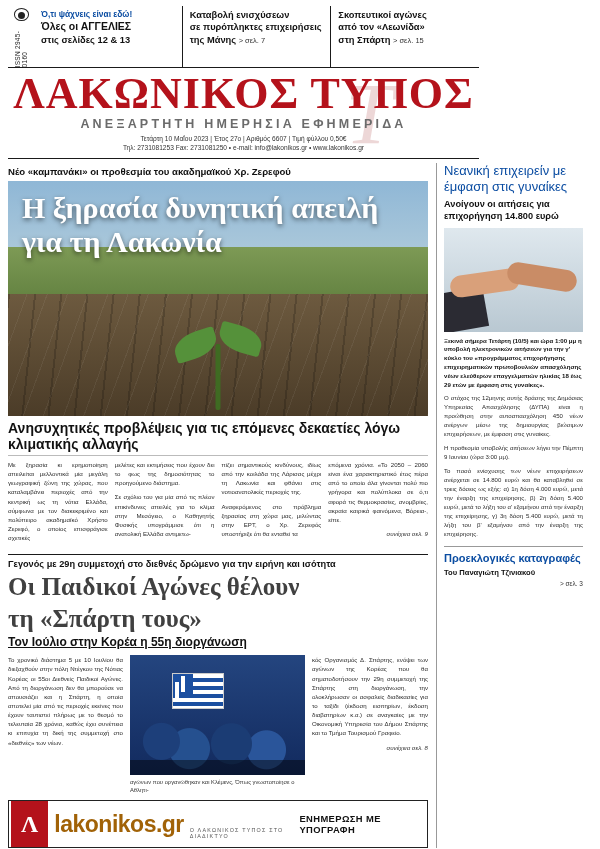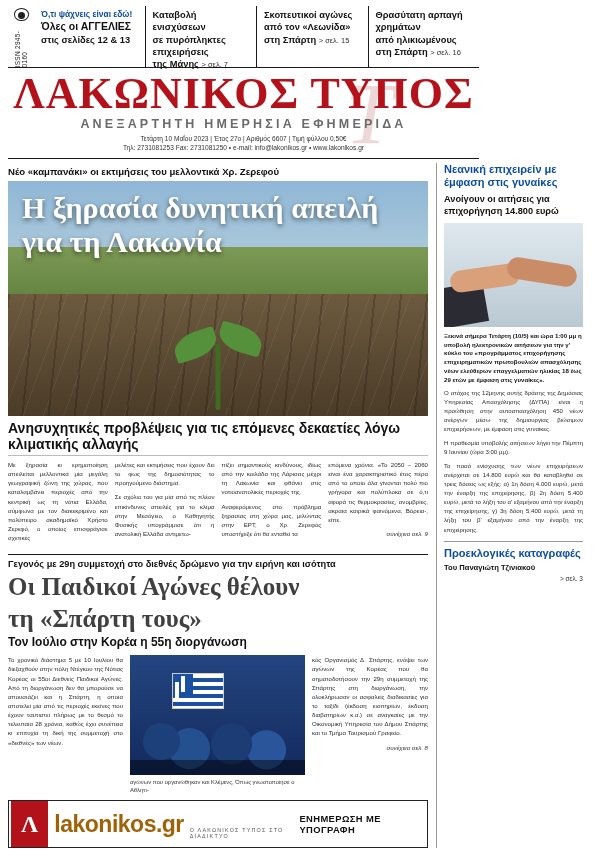--- a/index.html
+++ b/index.html
@@ -106,21 +106,21 @@
   .cols3 .c p { margin:0 0 5px 0; }
   .more { font-size:6.1px; color:#333; text-align:right; font-style:italic; }
 
   .sep { border-top:1px solid #1a1a1a; margin:7px 0 4px 0; }
 
   .kicker2 { font-size:9.2px; font-weight:700; color:#111; margin-bottom:3px; }
   .head2 {
     font-family:"Liberation Serif", serif; font-weight:700; font-size:25px; line-height:1.18; color:#404040;
     margin:0 0 2px 0;
   }
-  .sub2 { font-size:12px; font-weight:700; color:#111; margin:2px 0 6px 0; }
+  .sub2 { font-size:12px; font-weight:700; color:#111; margin:2px 0 6px 0;text-decoration:underline; }
 
   .story2 { display:flex; gap:7px; }
   .story2 .txt { width:115px; font-size:6.1px; line-height:1.5; text-align:justify; color:#2a2a2a; }
   .story2 .txt p { margin:0 0 5px 0; }
   .photo2 {
     width:175px; height:120px; position:relative; overflow:hidden;
     background:linear-gradient(#2c4a86,#16306a);
   }
   .photo2 .crowd {
     position:absolute; inset:0;
@@ -159,21 +159,21 @@
   .ad .mark {
     width:46px; height:46px; background:#b4121b; color:#fff; display:flex; align-items:center; justify-content:center;
     font-family:"Liberation Serif", serif; font-size:24px; font-weight:700; margin-left:2px;
   }
   .ad .name { font-size:23px; font-weight:700; color:#a16207; margin-left:6px; letter-spacing:-.5px; }
   .ad .tag { font-size:5.4px; color:#555; letter-spacing:1.2px; margin-left:6px; align-self:flex-end; margin-bottom:8px; }
   .ad .slogan { margin-left:auto; margin-right:14px; font-size:9.4px; font-weight:700; color:#111; letter-spacing:.4px; }
 
   
   .rail-h {
-    font-size:11px; font-weight:700; color:#0b4da2; line-height:1.22; margin-bottom:4px;
+    font-size:13px; font-weight:400; color:#0b4da2; line-height:1.22; margin-bottom:4px;
   }
   .rail-sub { font-size:9.2px; font-weight:700; color:#111; line-height:1.3; margin-bottom:5px; }
   .rail-photo {
     width:139px; height:104px; margin:3px 0 5px 0; position:relative; overflow:hidden;
     background:linear-gradient(#dfe8ee,#b9c8d2);
   }
   .rail-photo .hand1, .rail-photo .hand2 {
     position:absolute; background:#d9a07a; border-radius:14px;
   }
   .rail-photo .hand1 { left:6px; top:44px; width:70px; height:22px; transform:rotate(-8deg); }
@@ -211,44 +211,38 @@
         <span class="ref">&gt; σελ. 7</span></div>
     </div>
 
     <div class="teaser">
       <div>Σκοπευτικοί αγώνες</div>
       <div>από τον «Λεωνίδα»</div>
       <div><span>στη Σπάρτη</span>
         <span class="ref">&gt; σελ. 15</span></div>
     </div>
 
-    <div class="teaser">
-      <div>Θρασύτατη αρπαγή χρημάτων</div>
-      <div>από ηλικιωμένους</div>
-      <div><span>στη Σπάρτη</span>
-        <span class="ref">&gt; σελ. 16</span></div>
-    </div>
   </div>
 
   <div class="masthead">
     <div class="watermark">Τ</div>
     <h1>ΛΑΚΩΝΙΚΟΣ ΤΥΠΟΣ</h1>
     <div class="sub">ΑΝΕΞΑΡΤΗΤΗ ΗΜΕΡΗΣΙΑ ΕΦΗΜΕΡΙΔΑ</div>
     <div class="meta">
       <div>Τετάρτη 10 Μαΐου 2023 | Έτος 27ο | Αριθμός 6607 | Τιμή φύλλου 0,50€</div>
       <div>Τηλ: 2731081253 Fax: 2731081250 • e-mail: info@lakonikos.gr • www.lakonikos.gr</div>
     </div>
   </div>
   <div class="rule"></div>
 
   <div class="grid">
 
     <div class="left">
 
-      <div class="kicker">Νέο «καμπανάκι» οι εκτιμήσεις του μελλοντικά Χρ. Ζερεφού</div>
+      <div class="kicker">Νέο «καμπανάκι» οι προθεσμία του ακαδημαϊκού Χρ. Ζερεφού</div>
 
       <div class="lead-photo">
         <div class="field"></div>
         <div class="soil"></div>
         <div class="crack"></div>
         <div class="sprout">
           <div class="leaf l"></div>
           <div class="leaf r"></div>
           <div class="stem"></div>
         </div>

